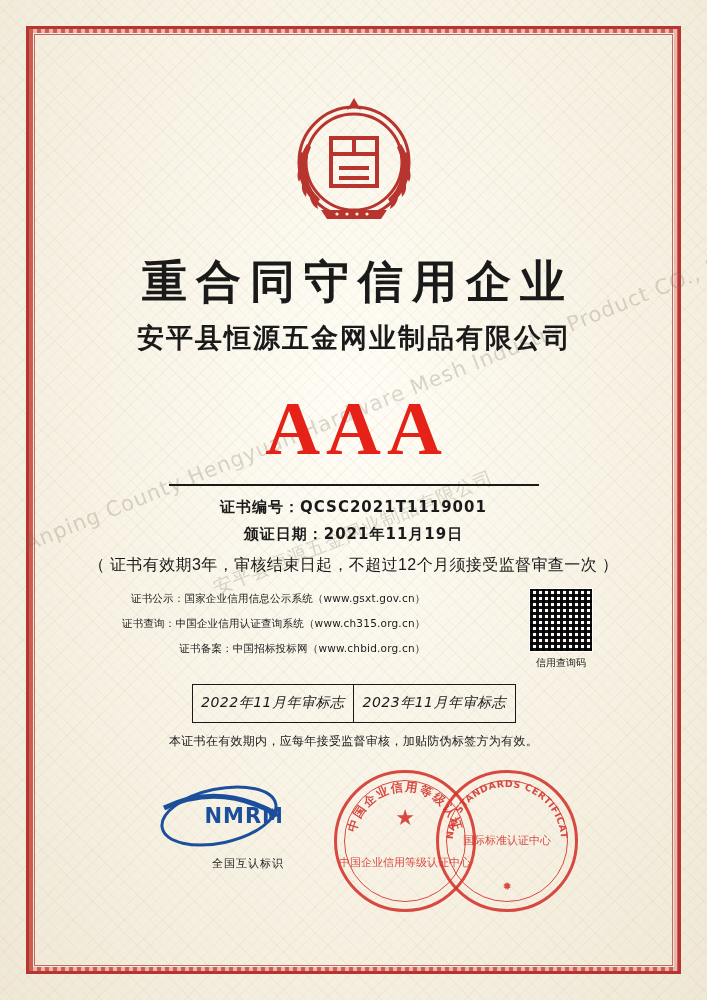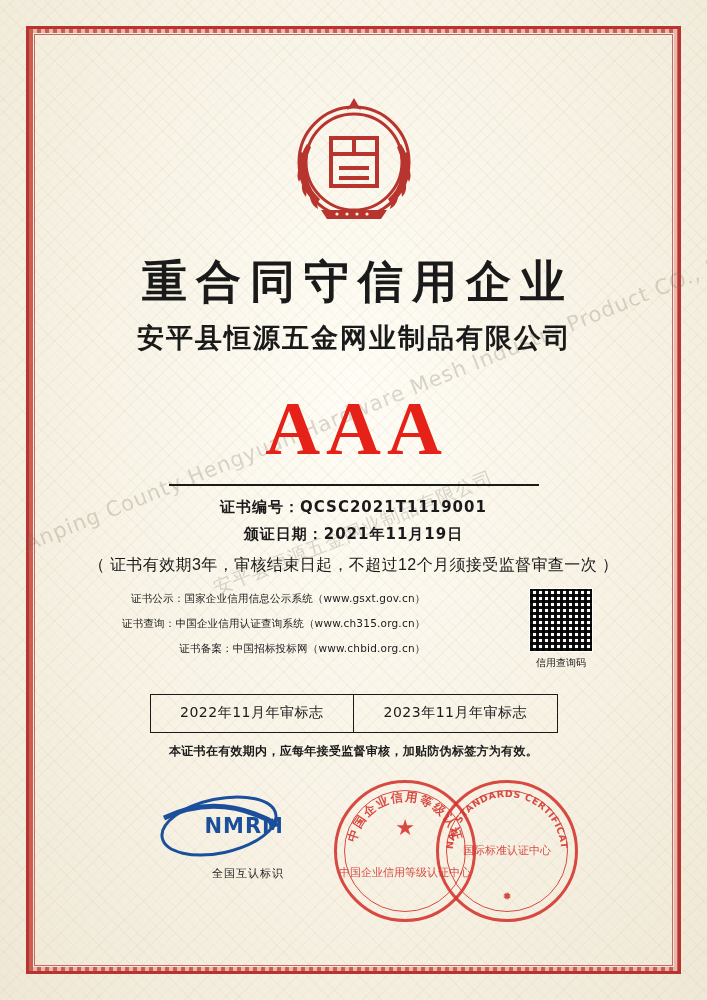--- a/index.html
+++ b/index.html
@@ -173,44 +173,44 @@
   }
   .qr-label {
     margin-top: 4px;
     font-family: "DejaVu Sans", "Liberation Sans", sans-serif;
     font-size: 10px;
     color: #1a1a1a;
   }
 
   
   .annual {
-    margin: 16px auto 0;
-    width: 408px;
+    margin: 6px auto 0;
+    width: 324px;
     display: flex;
     border: 1.5px solid #1a1a1a;
     box-sizing: border-box;
+    font-style: italic;
   }
   .annual-cell {
     flex: 1;
     padding: 9px 0 10px;
     font-family: "DejaVu Sans", "Liberation Sans", sans-serif;
     font-size: 14px;
     color: #1a1a1a;
     letter-spacing: .5px;
   }
   .annual-cell + .annual-cell {
     border-left: 1.5px solid #1a1a1a;
   }
   .note-bottom {
     margin-top: 10px;
     font-family: "DejaVu Sans", "Liberation Sans", sans-serif;
     font-size: 12px;
     color: #1a1a1a;
     letter-spacing: .3px;
-    font-weight: bold;
   }
 
   
   .seals {
     position: relative;
     margin-top: 16px;
     height: 150px;
   }
   .nmrm {
     position: absolute;

